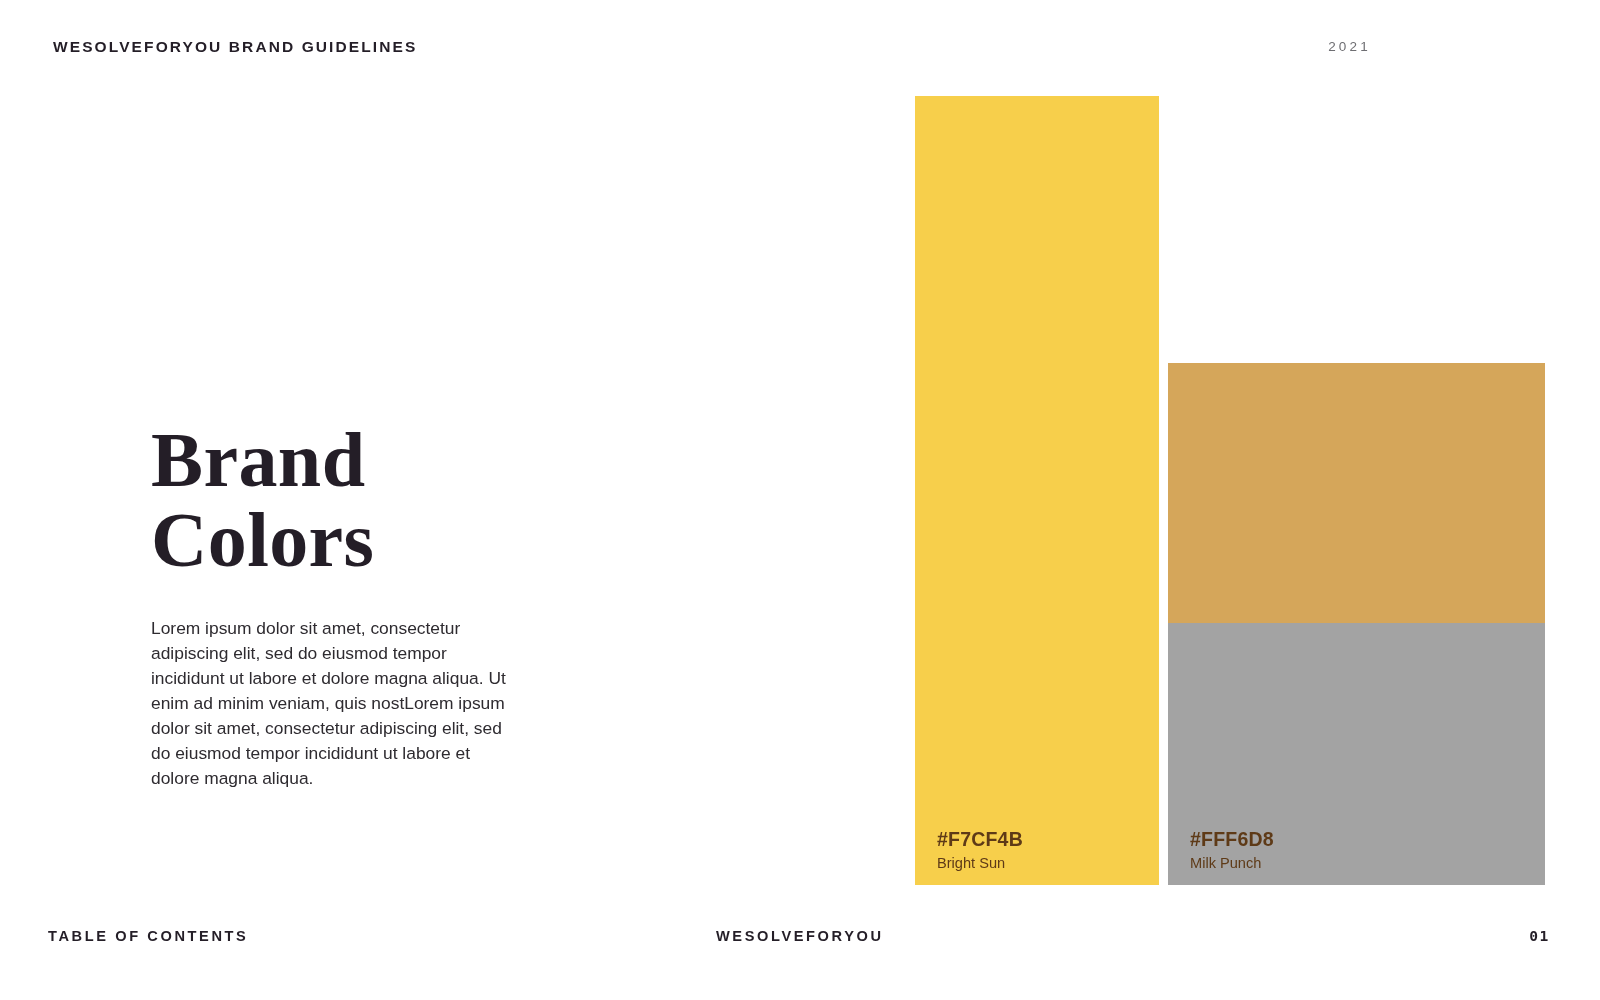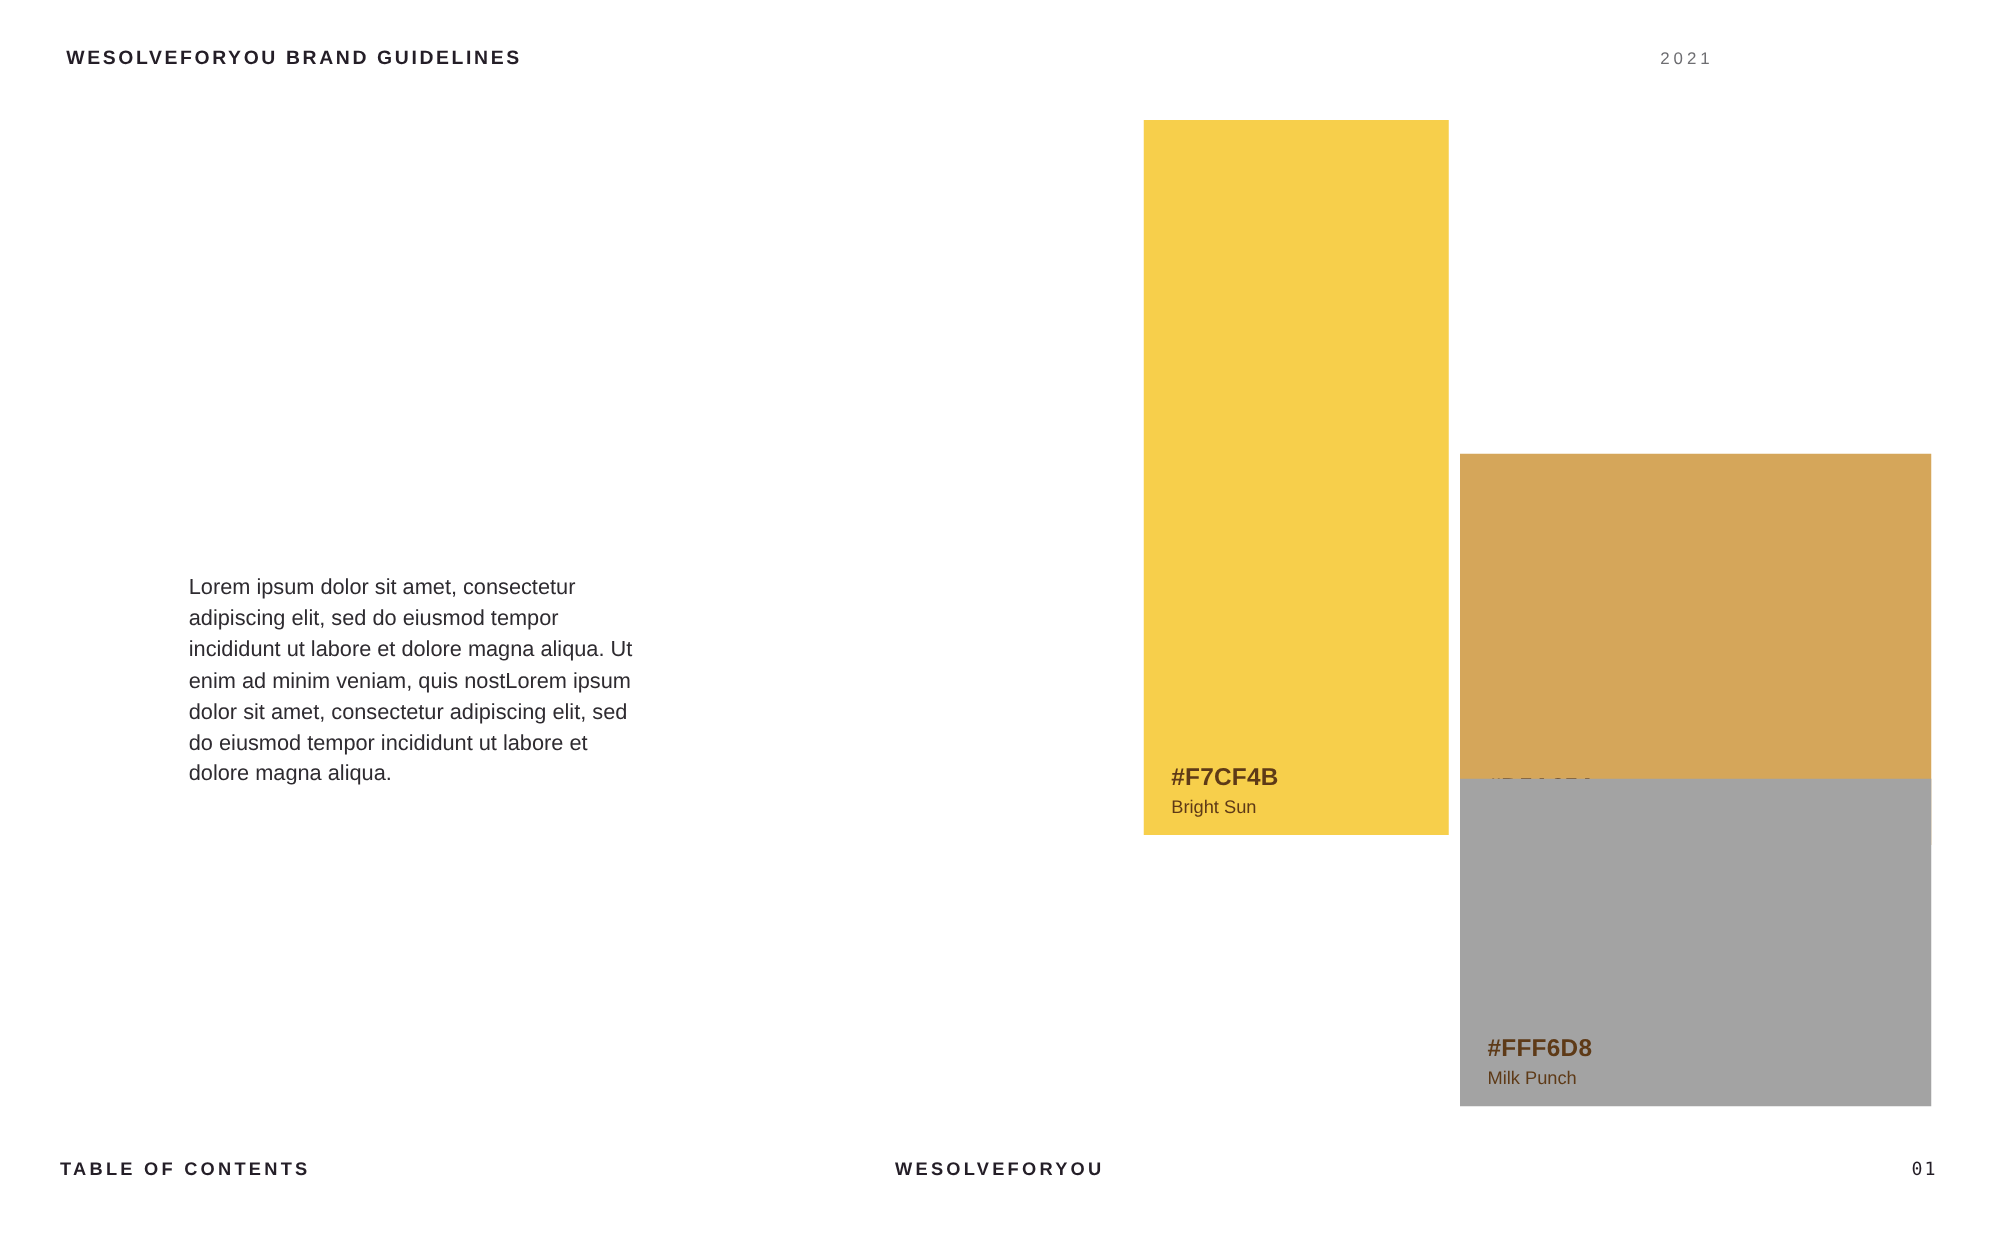--- a/index.html
+++ b/index.html
@@ -108,21 +108,21 @@
   #swatch-bastile {
     left: 661px;
     top: 96px;
     width: 246px;
     height: 789px;
   }
   #swatch-bright-sun {
     left: 915px;
     top: 96px;
     width: 244px;
-    height: 572px;
+    height: 789px;
   }
   #swatch-pure-white {
     left: 1168px;
     top: 96px;
     width: 377px;
     height: 267px;
     background: #ffffff;
   }
   #swatch-tussock {
     left: 1168px;
@@ -169,35 +169,36 @@
     letter-spacing: 2.6px;
     color: #241e27;
     white-space: nowrap;
   }
   .footer-right {
     position: absolute;
     right: 50px;
     bottom: 56px;
     font-family: "DejaVu Sans Mono", "Liberation Mono", monospace;
     font-size: 14.6px;
-    font-weight: 400;
+    font-weight: 700;
     letter-spacing: 1.6px;
     color: #241e27;
     white-space: nowrap;
   }
 </style>
 </head>
 <body>
 
 <div class="header">
   <div class="header-title">WESOLVEFORYOU BRAND GUIDELINES</div>
   <div class="header-year">2021</div>
 </div>
 
 <div class="left-col">
+  <h1 class="page-title">Brand Colors</h1>
   <p class="body-copy">Lorem ipsum dolor sit amet, consectetur adipiscing elit, sed do eiusmod tempor incididunt ut labore et dolore magna aliqua. Ut enim ad minim veniam, quis nostLorem ipsum dolor sit amet, consectetur adipiscing elit, sed do eiusmod tempor incididunt ut labore et dolore magna aliqua.</p>
 </div>
 
 <div class="swatches">
 
 
   <div class="swatch" id="swatch-bright-sun" style="background: rgb(247, 207, 75); color: rgb(94, 58, 23);">
     <div class="swatch-label">
       <p class="swatch-hex">#F7CF4B</p>
       <p class="swatch-name">Bright Sun</p>

